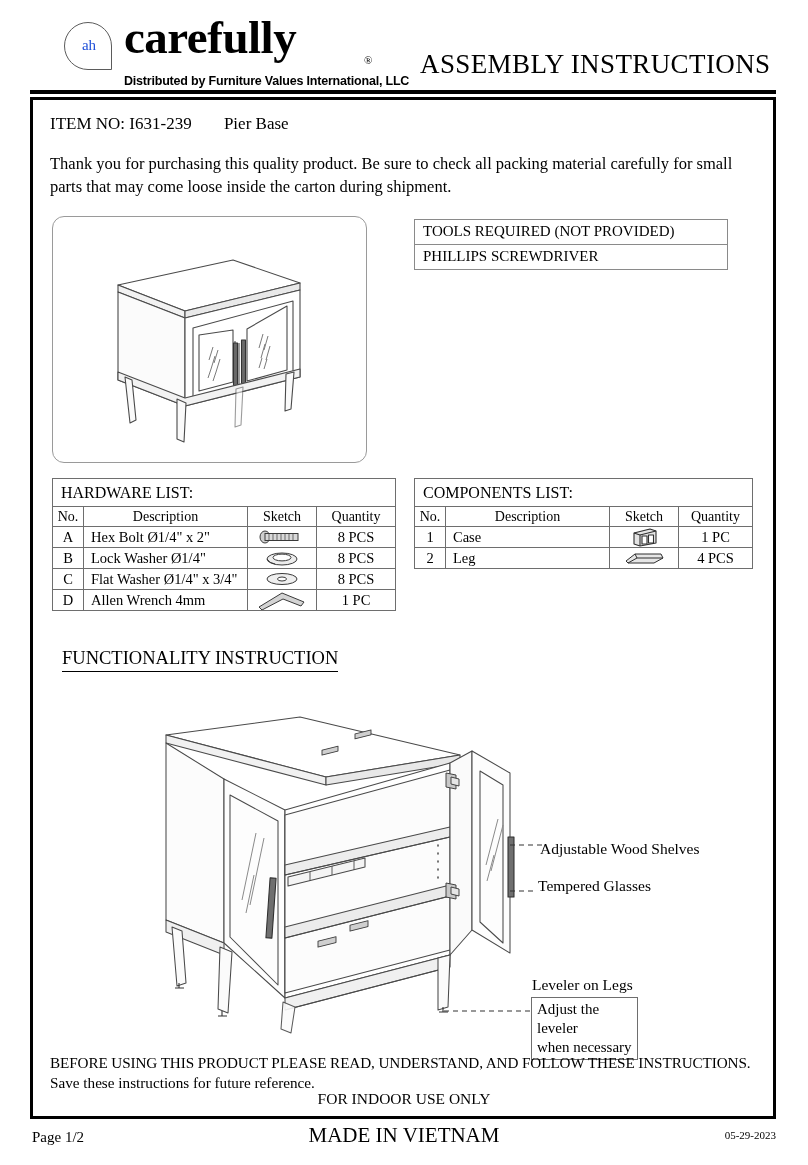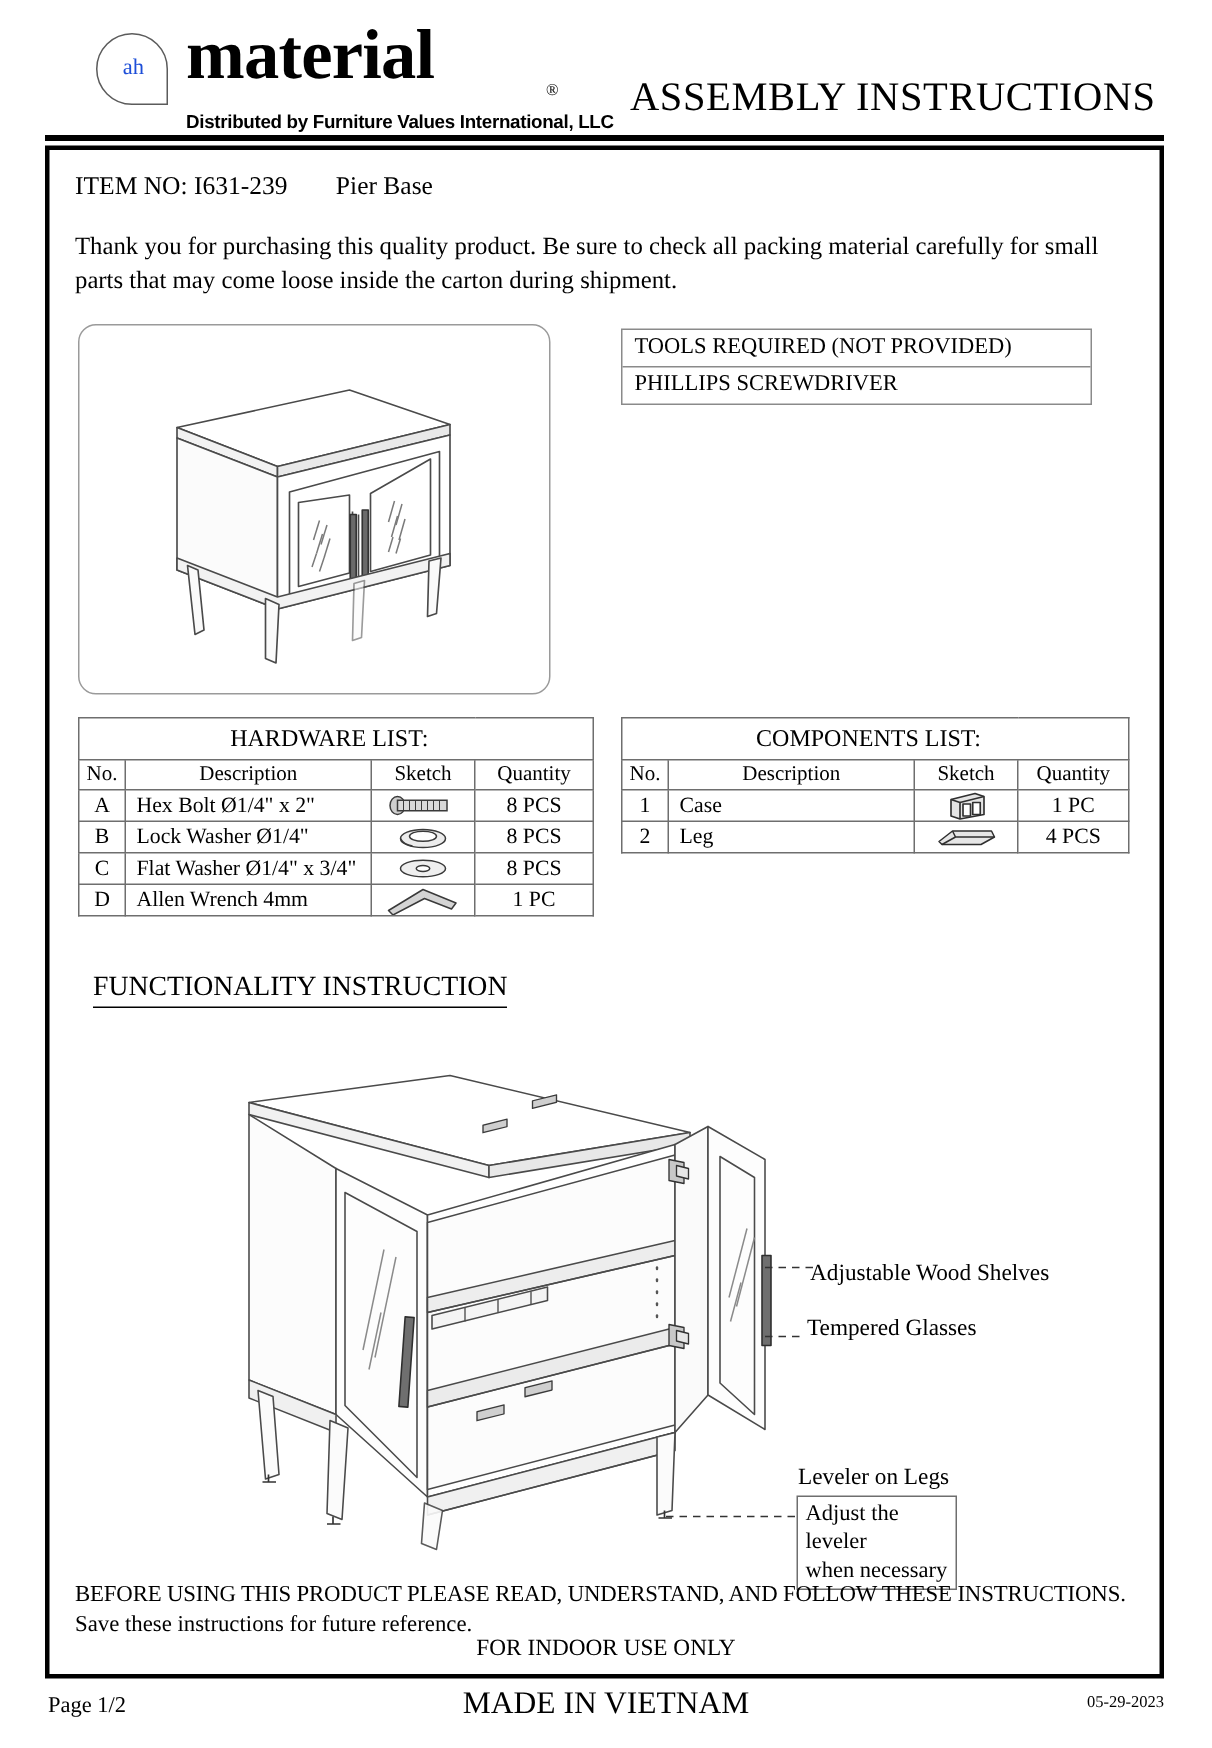--- a/index.html
+++ b/index.html
@@ -133,21 +133,21 @@
     font-size: 14.5px;
     table-layout: fixed;
   }
   table.list td, table.list th {
     border: 1px solid #6e6e6e;
     padding: 0;
     font-weight: normal;
   }
   table.list .title-cell {
     font-size: 16px;
-    text-align: center;
+    text-align: left;
     padding: 3px 17px 3px 8px;
     height: 21px;
   }
   table.list .hdr td {
     text-align: center;
     height: 19px;
     font-size: 14px;
   }
   table.list .body-row td { height: 20px; }
   .c-no    { text-align: center; }
@@ -230,21 +230,21 @@
     font-size: 11px;
   }
 </style>
 </head>
 <body>
 
 <div class="header">
   <div class="logo-badge">
     <span>ah</span>
   </div>
-  <div class="logo-word">material</div>
+  <div class="logo-word">carefully</div>
   <div class="logo-reg">®</div>
   <div class="logo-sub">Distributed by Furniture Values International, LLC</div>
   <div class="doc-title">ASSEMBLY INSTRUCTIONS</div>
   <div class="header-rule"></div>
 </div>
 
 <div class="frame"></div>
 
 <div class="item-line">
   <span>ITEM NO:</span>

